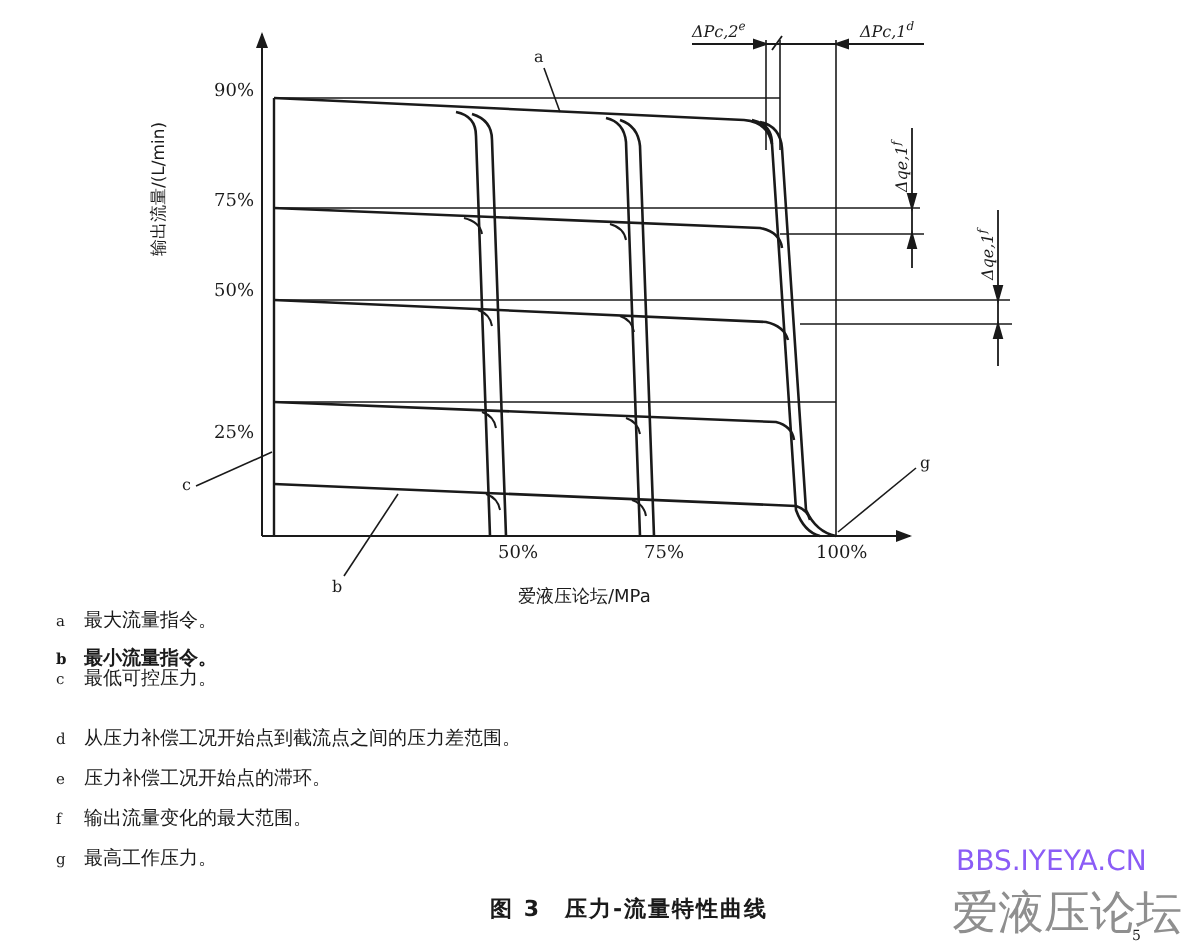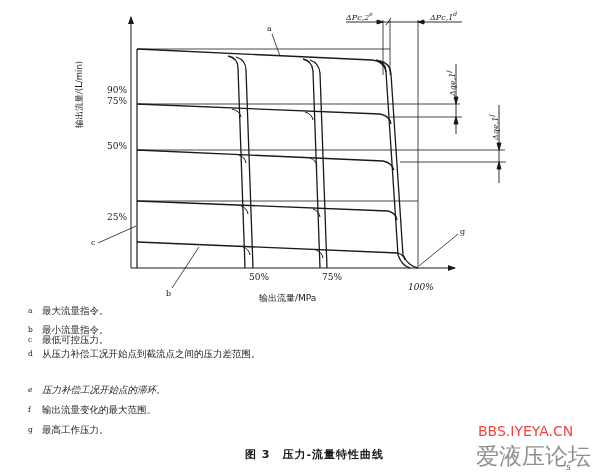--- a/index.html
+++ b/index.html
@@ -8,21 +8,21 @@
     #fig { position: absolute; left: 0; top: 0; width: 600px; height: 474px; }
     .lbl { position: absolute; font-size: 9px; line-height: 10px; white-space: nowrap; }
     .ylbl { position: absolute; left: 74px; top: 128px; transform: rotate(-90deg); transform-origin: left top;
             font-size: 8.5px; font-family: "DejaVu Sans", "Liberation Sans", sans-serif; white-space: nowrap; }
     .note { position: absolute; left: 28px; font-size: 9.5px; line-height: 12px; white-space: nowrap;
             font-family: "DejaVu Sans", "Liberation Sans", sans-serif; }
     .note .k { display: inline-block; width: 14px; font-size: 7.5px; vertical-align: top; font-family: "DejaVu Serif", serif; }
     .caption { position: absolute; left: 221px; top: 447px; font-size: 11px; font-weight: bold; letter-spacing: 1px;
                font-family: "DejaVu Sans", "Liberation Sans", sans-serif; white-space: nowrap; margin-left: 24px; }
     .caption span + span { margin-left: 12px; }
-    .wm1 { position: absolute; left: 478px; top: 423px; font-size: 14px; color: #ef4444;
+    .wm1 { position: absolute; left: 478px; top: 423px; font-size: 14px; color: #8b5cf6;
            font-family: "DejaVu Sans", "Liberation Sans", sans-serif; white-space: nowrap; letter-spacing: 0px; }
     .wm2 { position: absolute; left: 476px; top: 441px; font-size: 23px; color: #8f8f8f;
            font-family: "DejaVu Sans", "Liberation Sans", sans-serif; white-space: nowrap; }
     .pg { position: absolute; left: 566px; top: 464px; font-size: 7px; }
     .xlabel { position: absolute; left: 259px; top: 292px; font-size: 9px;
               font-family: "DejaVu Sans", "Liberation Sans", sans-serif; white-space: nowrap; }
   </style>
 </head>
 <body>
 
@@ -88,31 +88,31 @@
     <path d="M497,143 L499,150 L501,143 Z" fill="#1a1a1a"></path>
     <path d="M497,169 L499,162 L501,169 Z" fill="#1a1a1a"></path>
 
     <line x1="272" y1="34" x2="280" y2="56" stroke-width="0.8"></line>
     <line x1="172" y1="288" x2="199" y2="247" stroke-width="0.8"></line>
     <line x1="98" y1="243" x2="136" y2="226" stroke-width="0.8"></line>
     <line x1="458" y1="234" x2="419" y2="266" stroke-width="0.8"></line>
   </g>
 </svg>
 
-<div class="lbl" style="left:107px;top:41px;margin-top:44px;">90%</div>
+<div class="lbl" style="left:107px;top:41px;">90%</div>
 <div class="lbl" style="left:107px;top:96px;">75%</div>
 <div class="lbl" style="left:107px;top:141px;">50%</div>
 <div class="lbl" style="left:107px;top:196px;margin-top:16px;">25%</div>
 
 <div class="lbl" style="left:249px;top:272px;">50%</div>
 <div class="lbl" style="left:322px;top:272px;">75%</div>
-<div class="lbl" style="left:408px;top:282px;font-style:italic;">100%</div>
+<div class="lbl" style="left:408px;top:272px;">100%</div>
 
 <div class="ylbl">输出流量/(L/min)</div>
-<div class="xlabel">输出流量/MPa</div>
+<div class="xlabel">爱液压论坛/MPa</div>
 
 <div class="lbl" style="left:346px;top:9px;font-style:italic;font-size:8px;">
   <span>ΔPc,2</span><sup style="font-size:6px;">e</sup>
 </div>
 <div class="lbl" style="left:430px;top:9px;font-style:italic;font-size:8px;">
   <span>ΔPc,1</span><sup style="font-size:6px;">d</sup>
 </div>
 
 <div class="lbl" style="left:444px;top:96px;transform:rotate(-90deg);transform-origin:left top;font-style:italic;font-size:8px;">
   <span>Δqe,1</span><sup style="font-size:6px;">f</sup>
@@ -120,24 +120,24 @@
 <div class="lbl" style="left:487px;top:140px;transform:rotate(-90deg);transform-origin:left top;font-style:italic;font-size:8px;">
   <span>Δqe,1</span><sup style="font-size:6px;">f</sup>
 </div>
 
 <div class="lbl" style="left:267px;top:24px;font-size:8px;">a</div>
 <div class="lbl" style="left:166px;top:289px;font-size:8px;">b</div>
 <div class="lbl" style="left:91px;top:238px;font-size:8px;">c</div>
 <div class="lbl" style="left:460px;top:227px;font-size:8px;">g</div>
 
 <div class="note" style="top:305px;"><span class="k">a</span><span>最大流量指令。</span></div>
-<div class="note" style="top:324px;"><span class="k">b</span><span>最小流量指令。</span></div>
+<div class="note" style="top:324px;font-weight:bold;"><span class="k">b</span><span>最小流量指令。</span></div>
 <div class="note" style="top:334px;"><span class="k">c</span><span>最低可控压力。</span></div>
-<div class="note" style="top:348px;"><span class="k">d</span><span>从压力补偿工况开始点到截流点之间的压力差范围。</span></div>
-<div class="note" style="top:384px;font-style:italic;"><span class="k">e</span><span>压力补偿工况开始点的滞环。</span></div>
+<div class="note" style="top:364px;"><span class="k">d</span><span>从压力补偿工况开始点到截流点之间的压力差范围。</span></div>
+<div class="note" style="top:384px;"><span class="k">e</span><span>压力补偿工况开始点的滞环。</span></div>
 <div class="note" style="top:404px;"><span class="k">f</span><span>输出流量变化的最大范围。</span></div>
 <div class="note" style="top:424px;"><span class="k">g</span><span>最高工作压力。</span></div>
 
 <div class="caption">
   <span>图 3</span><span>压力-流量特性曲线</span>
 </div>
 
 <div class="wm1">BBS.IYEYA.CN</div>
 <div class="wm2">爱液压论坛</div>
 <div class="pg">5</div>

